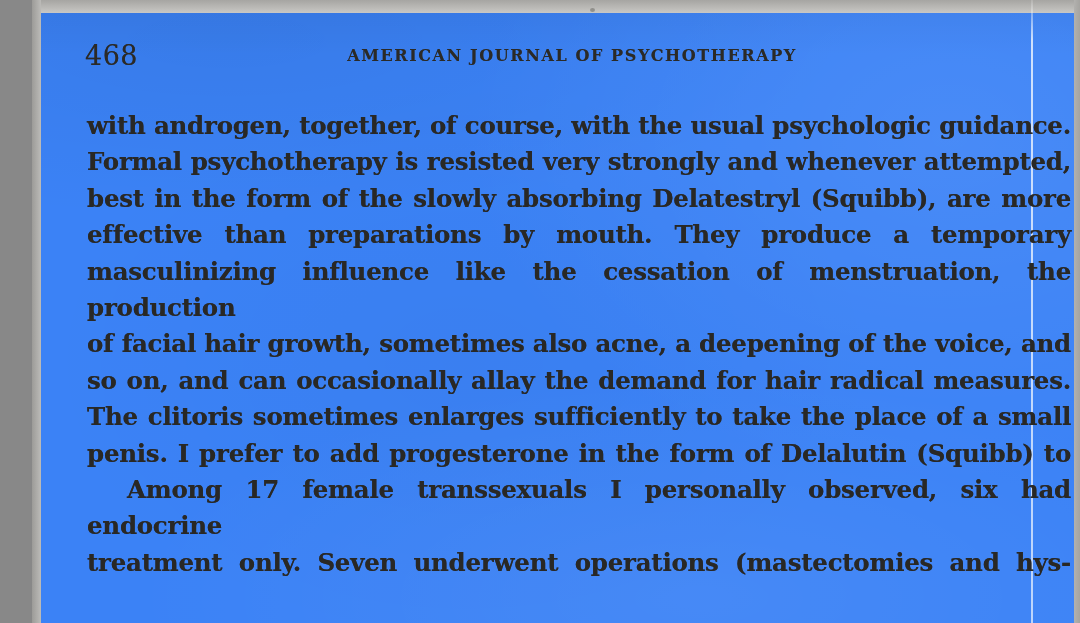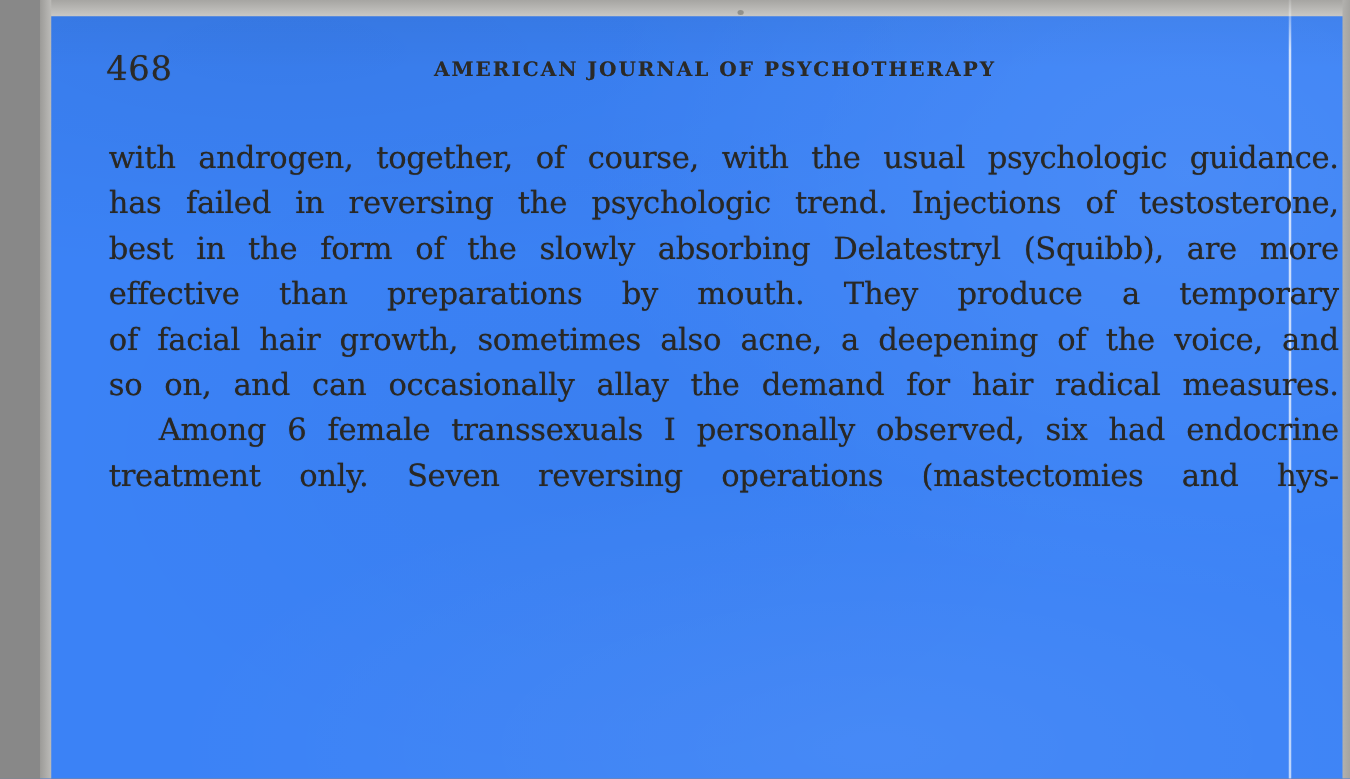--- a/index.html
+++ b/index.html
@@ -87,20 +87,21 @@
   }
   .body-text {
     position: absolute;
     left: 55px; top: 108px;
     width: 984px;
     font-size: 24.5px;
     line-height: 36.4px;
     letter-spacing: -0.25px;
     color: #292825;
     text-shadow: 0 0 0.6px rgba(41,40,37,0.7);
+    font-weight: bold;
   }
   .line {
     text-align: justify;
     text-align-last: justify;
     white-space: normal;
   }
   .line.para-end {
     text-align-last: left;
   }
   .line.indent {
@@ -117,24 +118,27 @@
   <div class="edge-right"></div>
   <div class="scan-line"></div>
   <div class="speck"></div>
 
   <div class="page-number">468</div>
   <div class="running-header">AMERICAN JOURNAL OF PSYCHOTHERAPY</div>
 
   <div class="body-text">
     <div class="paragraph">
       <div class="line">with androgen, together, of course, with the usual psychologic guidance.</div>
-      <div class="line">has failed in reversing the psychologic trend.  Injections of testosterone,</div>
+      <div class="line">Formal psychotherapy is resisted very strongly and whenever attempted,</div>
       <div class="line">best in the form of the slowly absorbing Delatestryl (Squibb), are more</div>
       <div class="line">effective than preparations by mouth.  They produce a temporary</div>
+      <div class="line">masculinizing influence like the cessation of menstruation, the production</div>
       <div class="line">of facial hair growth, sometimes also acne, a deepening of the voice, and</div>
       <div class="line">so on, and can occasionally allay the demand for hair radical measures.</div>
+      <div class="line">The clitoris sometimes enlarges sufficiently to take the place of a small</div>
+      <div class="line">penis.  I prefer to add progesterone in the form of Delalutin (Squibb) to</div>
     </div>
     <div class="paragraph">
-      <div class="line indent">Among 6 female transsexuals I personally observed, six had endocrine</div>
-      <div class="line">treatment only.  Seven reversing operations (mastectomies and hys-</div>
+      <div class="line indent">Among 17 female transsexuals I personally observed, six had endocrine</div>
+      <div class="line">treatment only.  Seven underwent operations (mastectomies and hys-</div>
     </div>
   </div>
 </div>
 
 </body></html>

